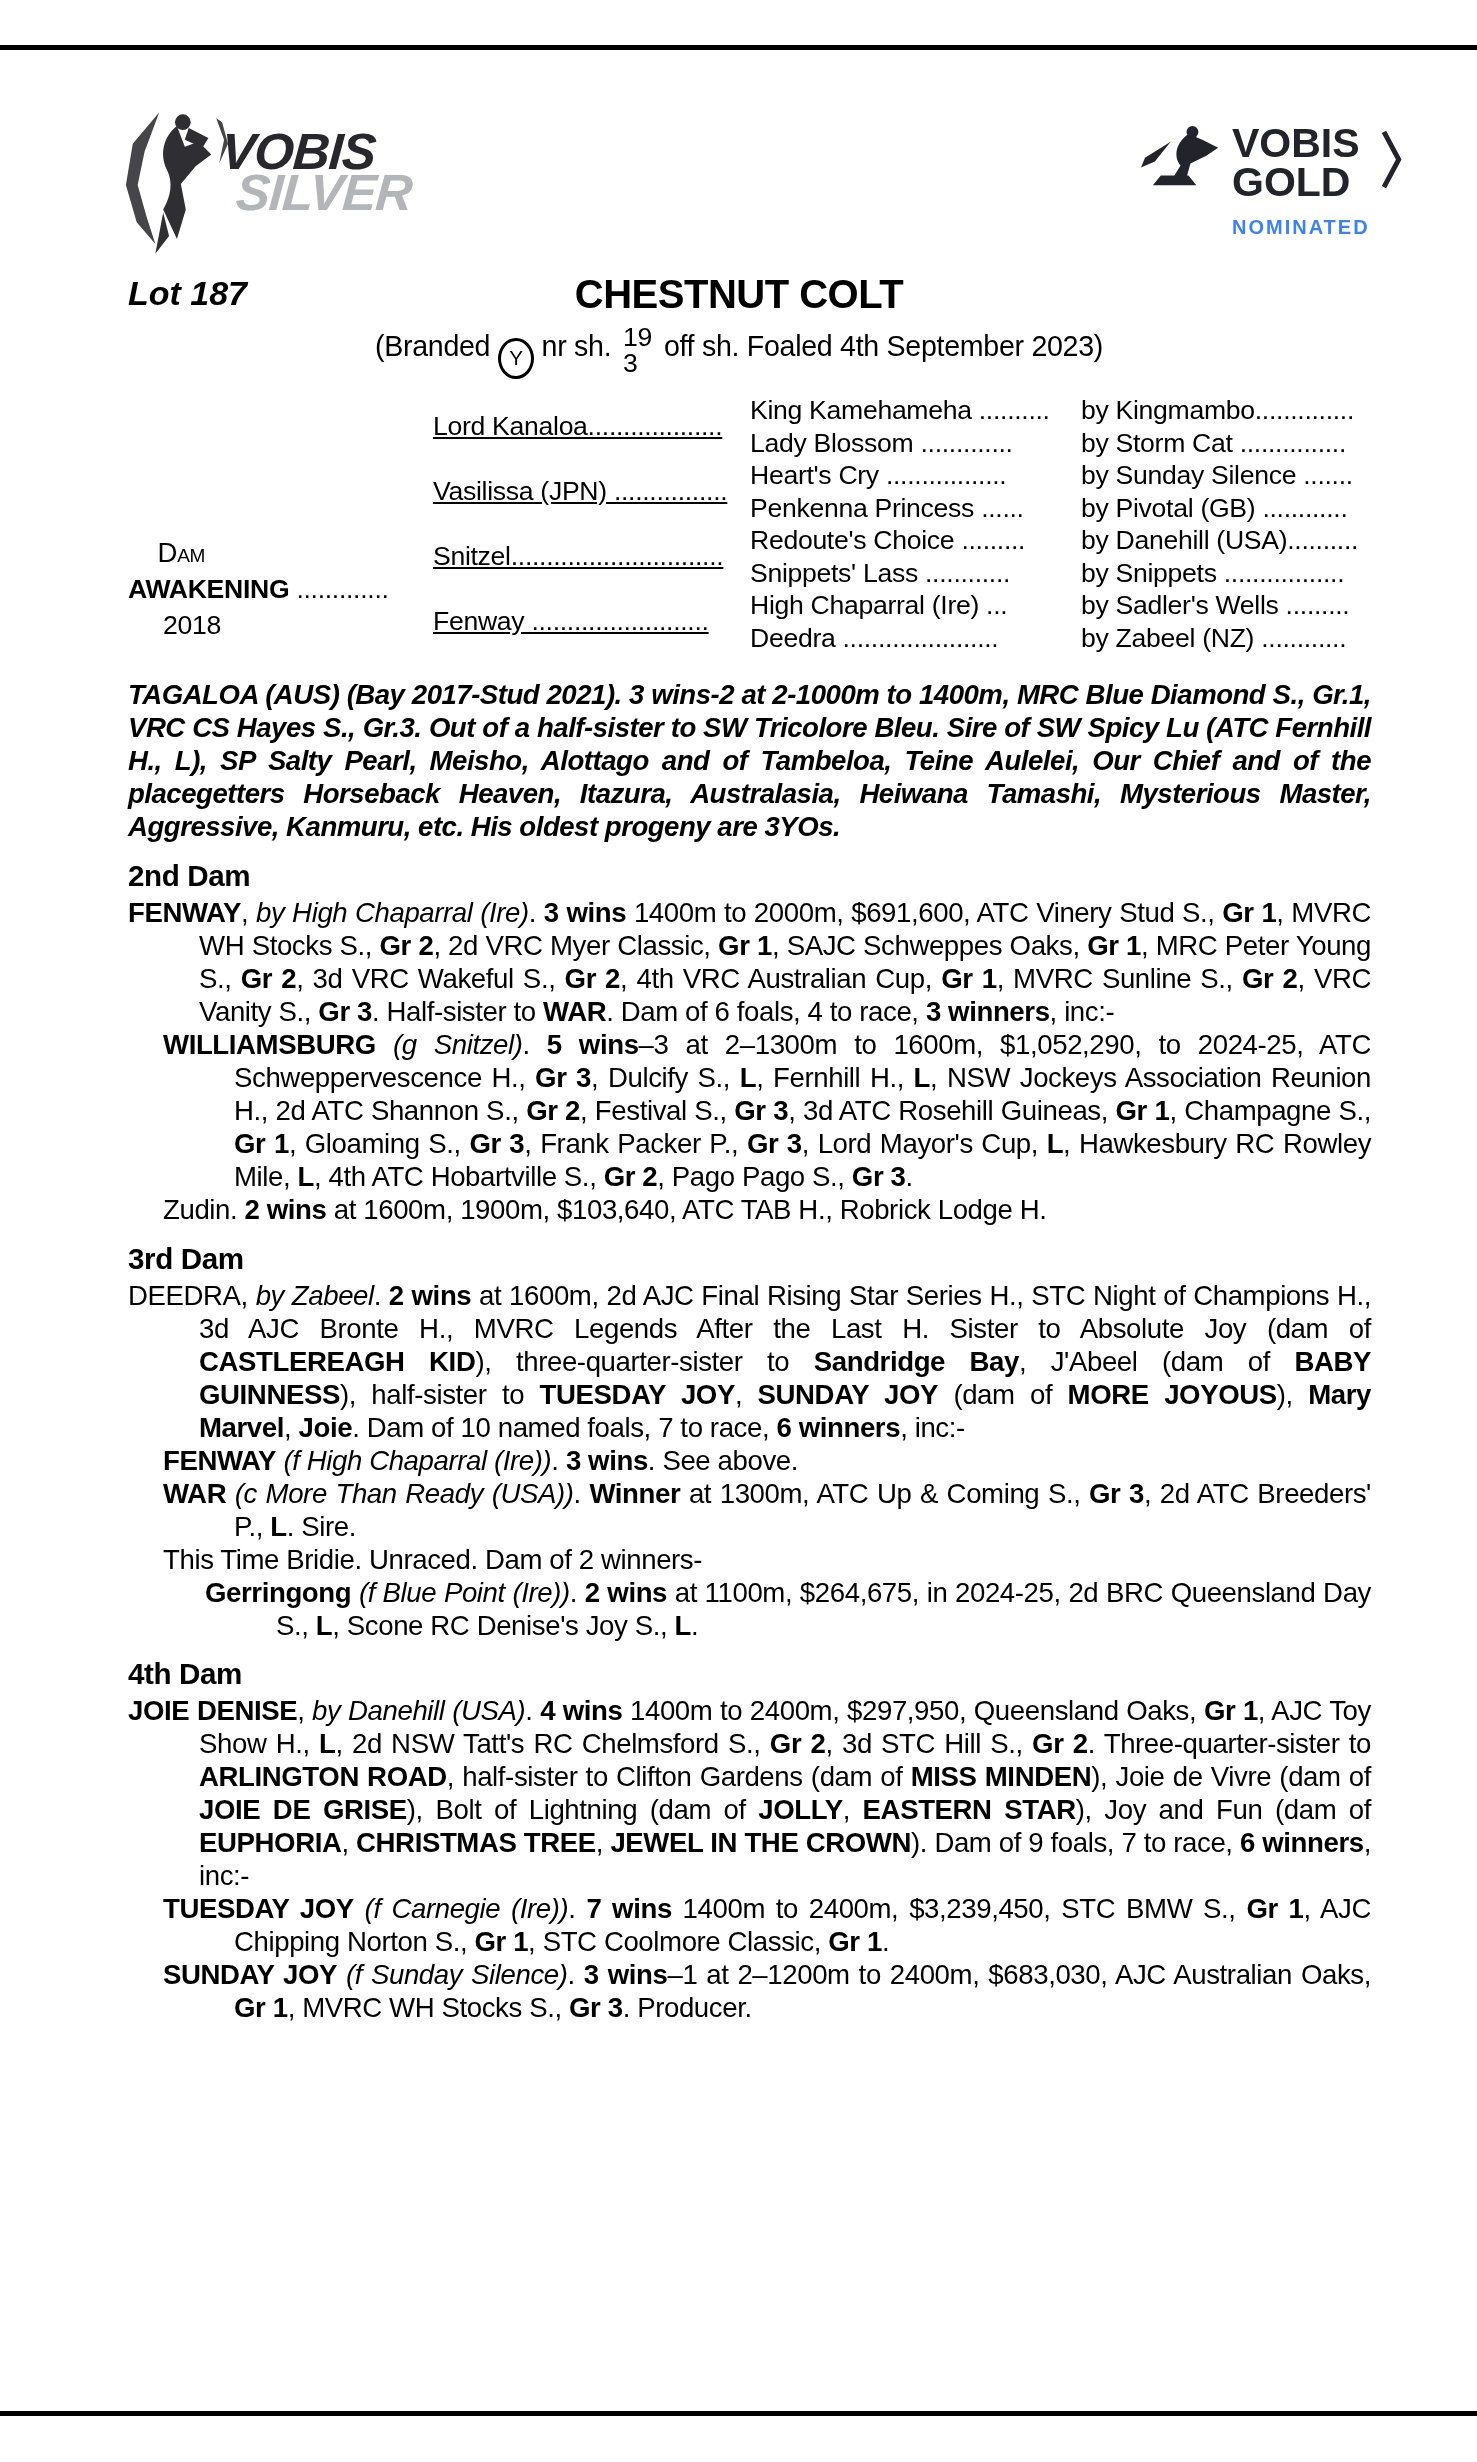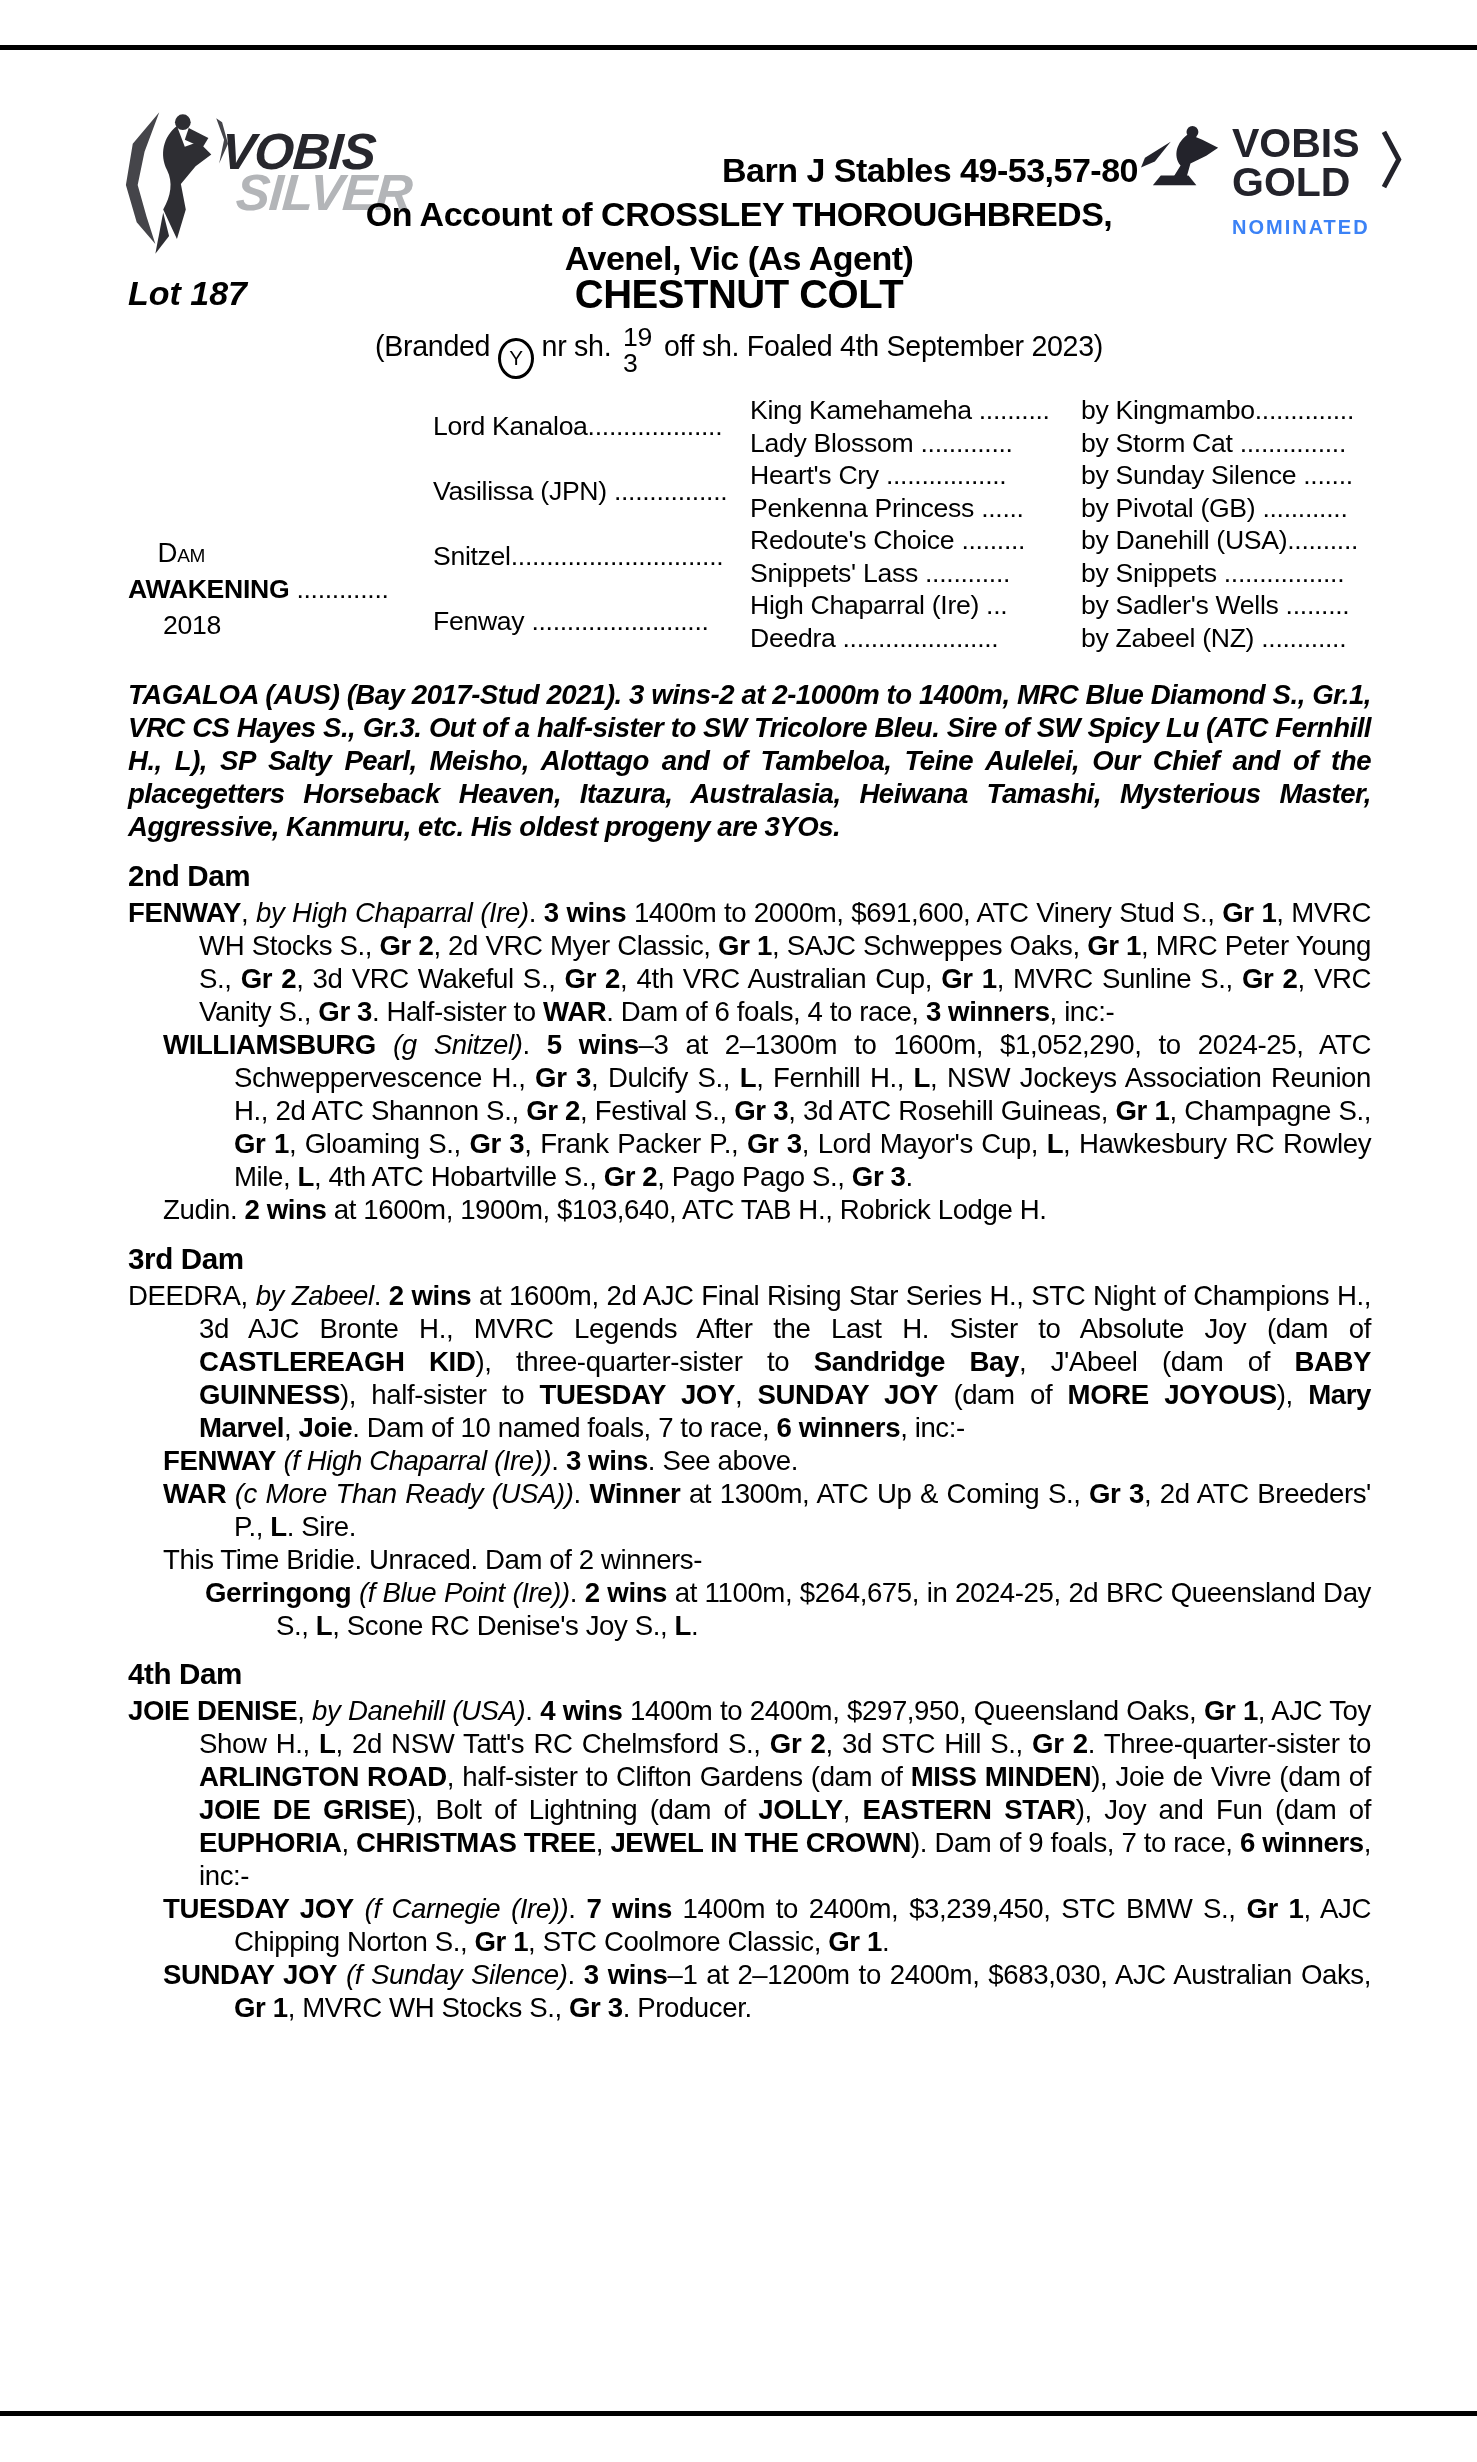--- a/index.html
+++ b/index.html
@@ -40,21 +40,21 @@
   
   .pedigree{position:absolute;left:128px;top:394px;width:1243px;display:grid;
             grid-template-columns:305px 317px 331px 290px;grid-auto-rows:32.5px;
             font-size:26.6px;letter-spacing:-0.3px;}
   .pedigree .cell{white-space:nowrap;overflow:hidden;line-height:32.5px;}
   .ped-parent{display:flex;flex-direction:column;justify-content:center;overflow:hidden;}
   .ped-label{font-variant:small-caps;padding-left:29.6px;font-size:27.6px;line-height:36px;}
   .ped-nameline{white-space:nowrap;overflow:hidden;line-height:36px;}
   .ped-nameline .nm{font-weight:bold;}
   .ped-year{padding-left:35px;line-height:36px;}
-  .ped-g2{display:flex;align-items:center;grid-column:2;}
+  .ped-g2{display:flex;align-items:center;grid-column:2;text-decoration:underline;}
   .ped-g3n{grid-column:3;}
   .ped-g3s{grid-column:4;}
 
   
   .bodytext{position:absolute;left:128px;top:678px;width:1243px;font-size:27.6px;
             line-height:33px;letter-spacing:-0.4px;}
   .sire-summary{margin:0 0 5.9px 0;font-weight:bold;font-style:italic;text-align:justify;
                 letter-spacing:-0.5px;}
   .dam-section{margin-top:14.8px;}
   .dam-heading{font-size:29.6px;font-weight:bold;line-height:35px;margin:0 0 3px 0;}
@@ -104,25 +104,20 @@
     <div class="txt">
       <div class="g1">VOBIS</div>
       <div class="g2">GOLD</div>
       <div class="g3">NOMINATED</div>
     </div>
     <svg class="gold-chevron" width="21.7" height="63" viewBox="0 0 22 64">
       <path d="M3,4 L18,32 L3,60" fill="none" stroke="#23232b" stroke-width="5"></path>
     </svg>
   </div>
 
-  <div class="header-center">
-    <div class="barn-line">Barn J Stables 49-53,57-80</div>
-    <div>On Account of CROSSLEY THOROUGHBREDS,</div>
-    <div>Avenel, Vic (As Agent)</div>
-  </div>
 
   <div class="lot-row">
     <div class="lot-label">Lot 187</div>
     <div class="page-title">CHESTNUT COLT</div>
   </div>
 
   <div class="branded-row">
     <span>(Branded</span><span class="brand-circle">Y</span><span>nr sh.</span><span class="brand-frac"><span>19</span><span>3</span></span><span>off sh. Foaled 4th September 2023)</span>
   </div>
 

